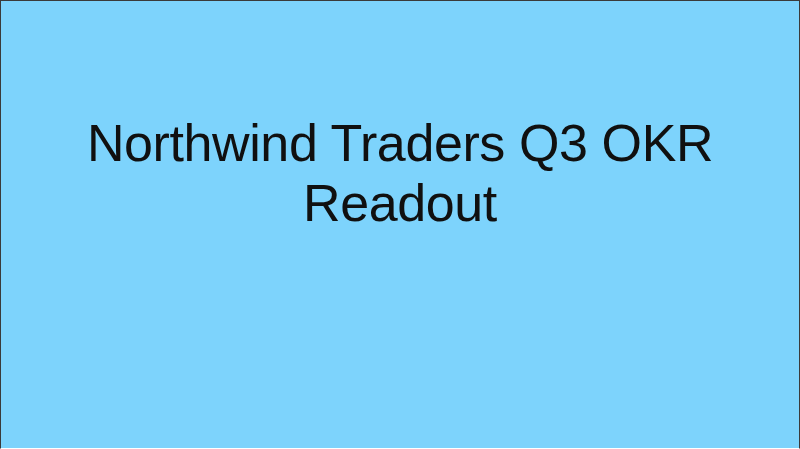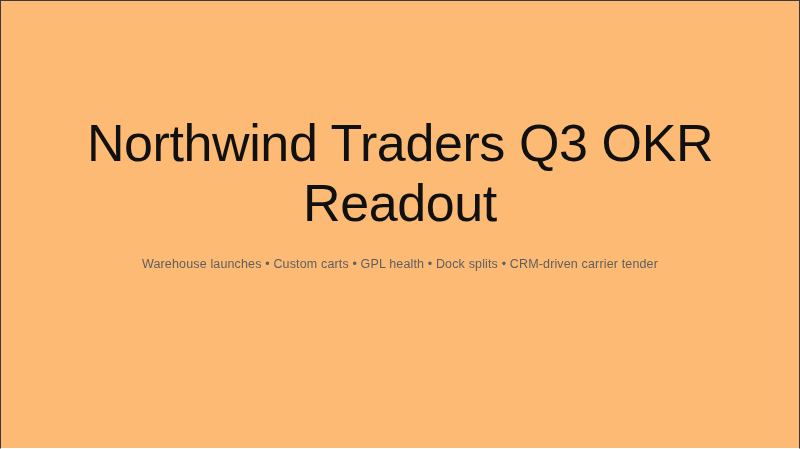--- a/index.html
+++ b/index.html
@@ -5,21 +5,21 @@
   html, body {
     margin: 0;
     padding: 0;
     background: #ffffff;
   }
 
   .slide {
     position: relative;
     width: 800px;
     height: 449px;
-    background: #fdba74;
+    background: #7dd3fc;
     box-sizing: border-box;
     border: 1px solid #3a3a3a;
     border-bottom-color: #ffffff;
     overflow: hidden;
     font-family: "Liberation Sans", sans-serif;
     -webkit-font-smoothing: antialiased;
   }
 
   .slide-content {
     position: absolute;
@@ -77,17 +77,16 @@
 
 <div class="slide">
 
   <div class="slide-content">
 
     <div class="title-block">
       <h1 class="slide-title">Northwind Traders Q3 OKR Readout</h1>
     </div>
 
 
-    <p class="slide-tagline">Warehouse launches • Custom carts • GPL health • Dock splits • CRM-driven carrier tender</p>
 
   </div>
 
 </div>
 
 </body></html>

